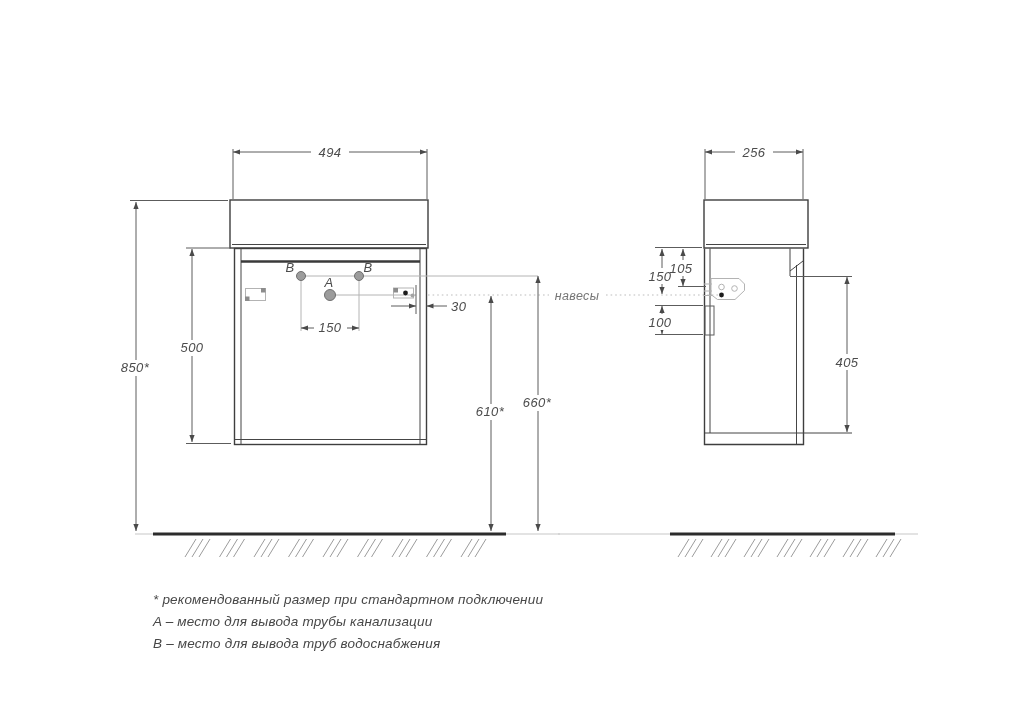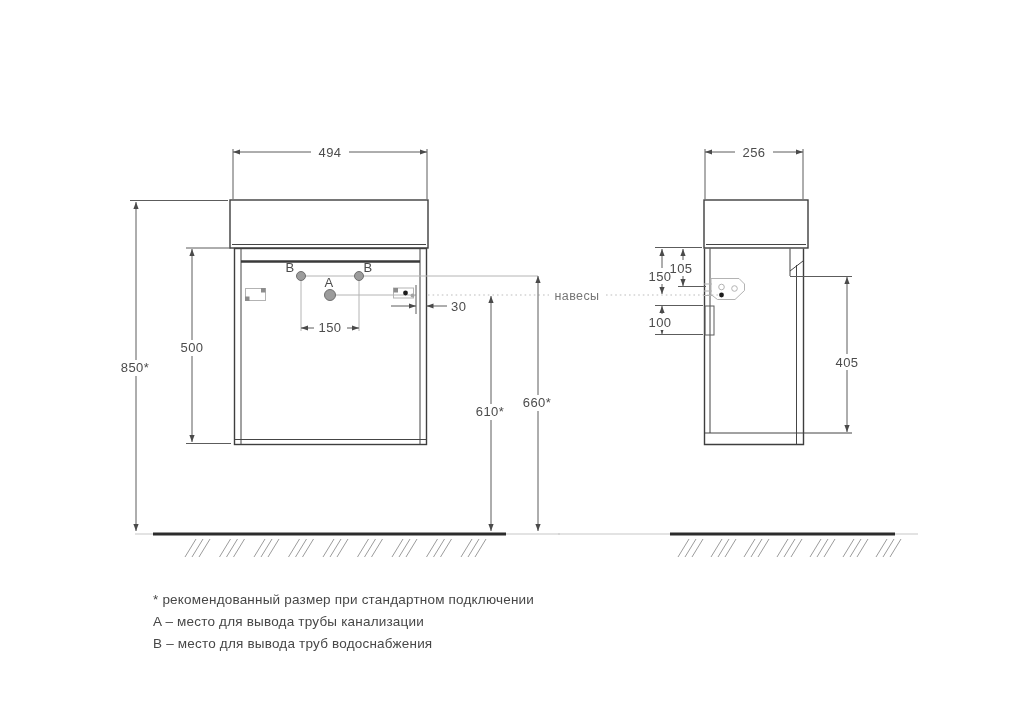--- a/index.html
+++ b/index.html
@@ -1,16 +1,16 @@
 <!DOCTYPE html>
 <html><head>
 <meta charset="utf-8">
 <style>
   html,body { margin:0; padding:0; background:#ffffff; }
-  .stage { position:relative; width:1024px; height:708px; background:#fff; overflow:hidden; }
+  .stage { position:relative; width:1024px; height:708px; background:#fff; overflow:hidden;font-style:italic; }
   svg { display:block; }
   .ln    { stroke:#3e3e3e; stroke-width:1.4; fill:none; }
   .ln2   { stroke:#454545; stroke-width:1;   fill:none; }
   .band  { stroke:#3a3a3a; stroke-width:2.4; fill:none; }
   .dim   { stroke:#5c5c5c; stroke-width:1;   fill:none; }
   .thin  { stroke:#b4b4b4; stroke-width:1;   fill:none; }
   .dotln { stroke:#bdbdbd; stroke-width:1.1; fill:none; stroke-dasharray:1.6 3; }
   .arr   { fill:#4a4a4a; stroke:none; }
   .mask  { fill:#ffffff; stroke:none; }
   .hatch { stroke:#9c9c9c; stroke-width:1; }

